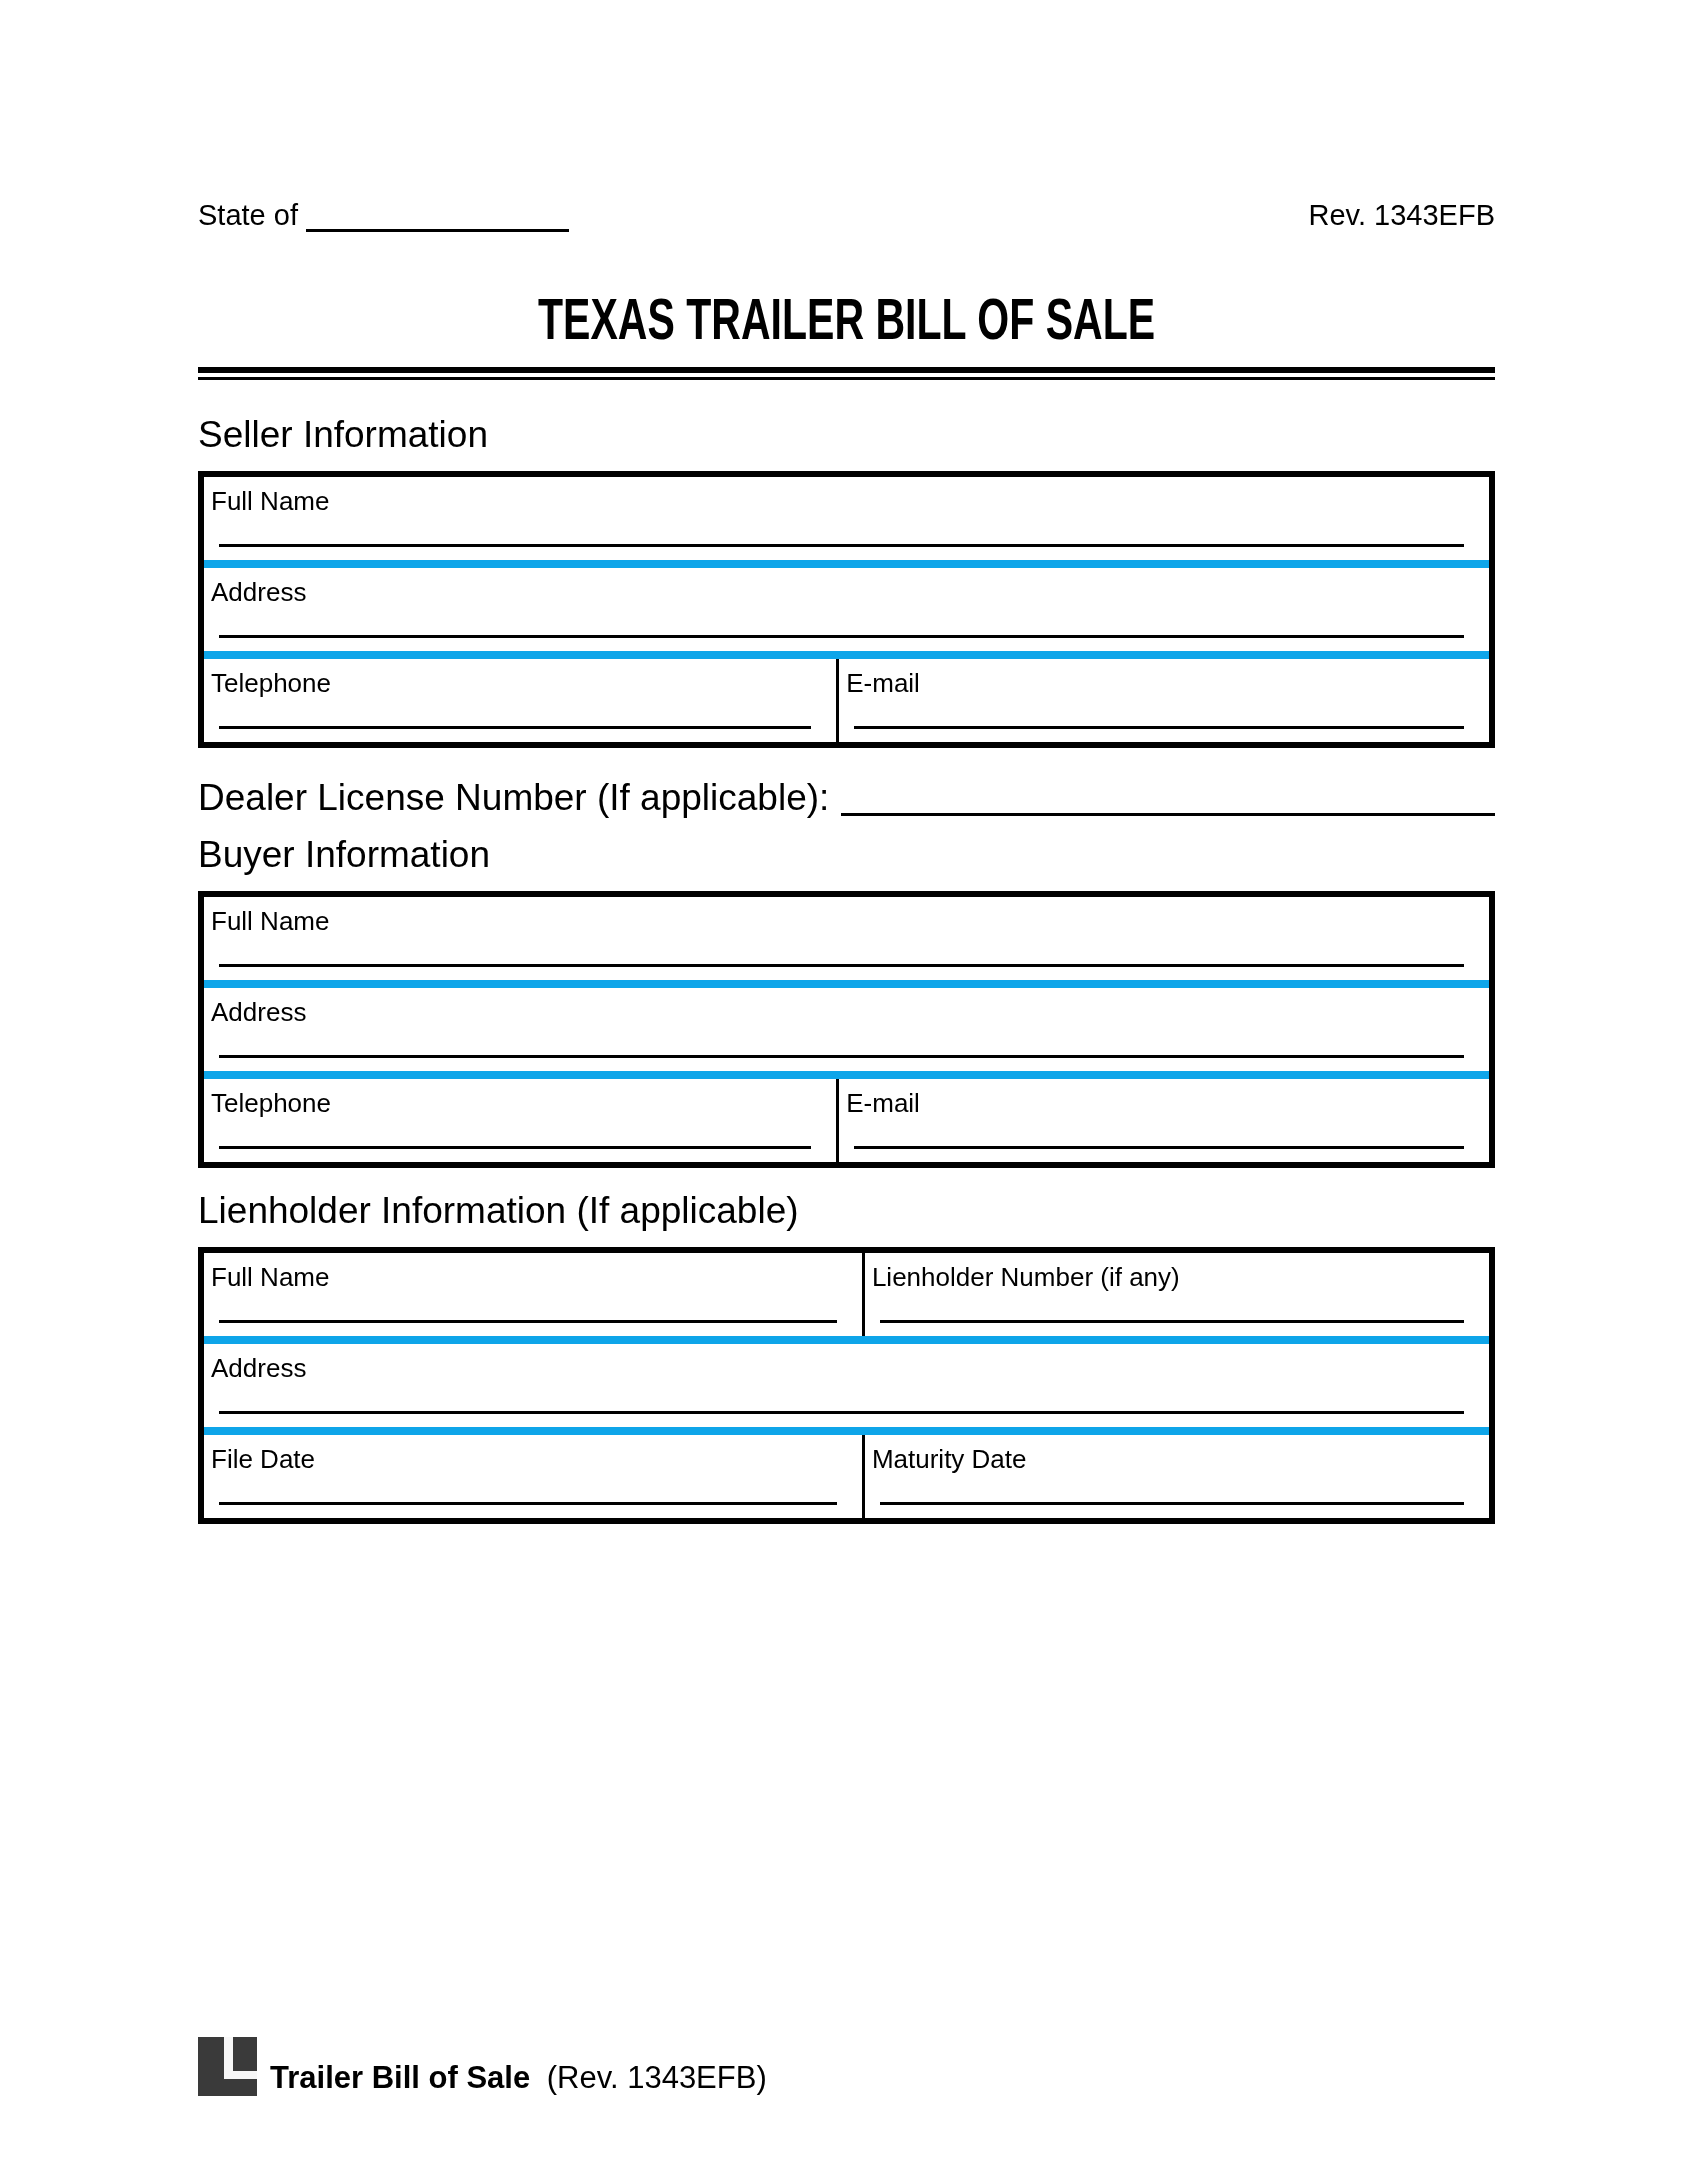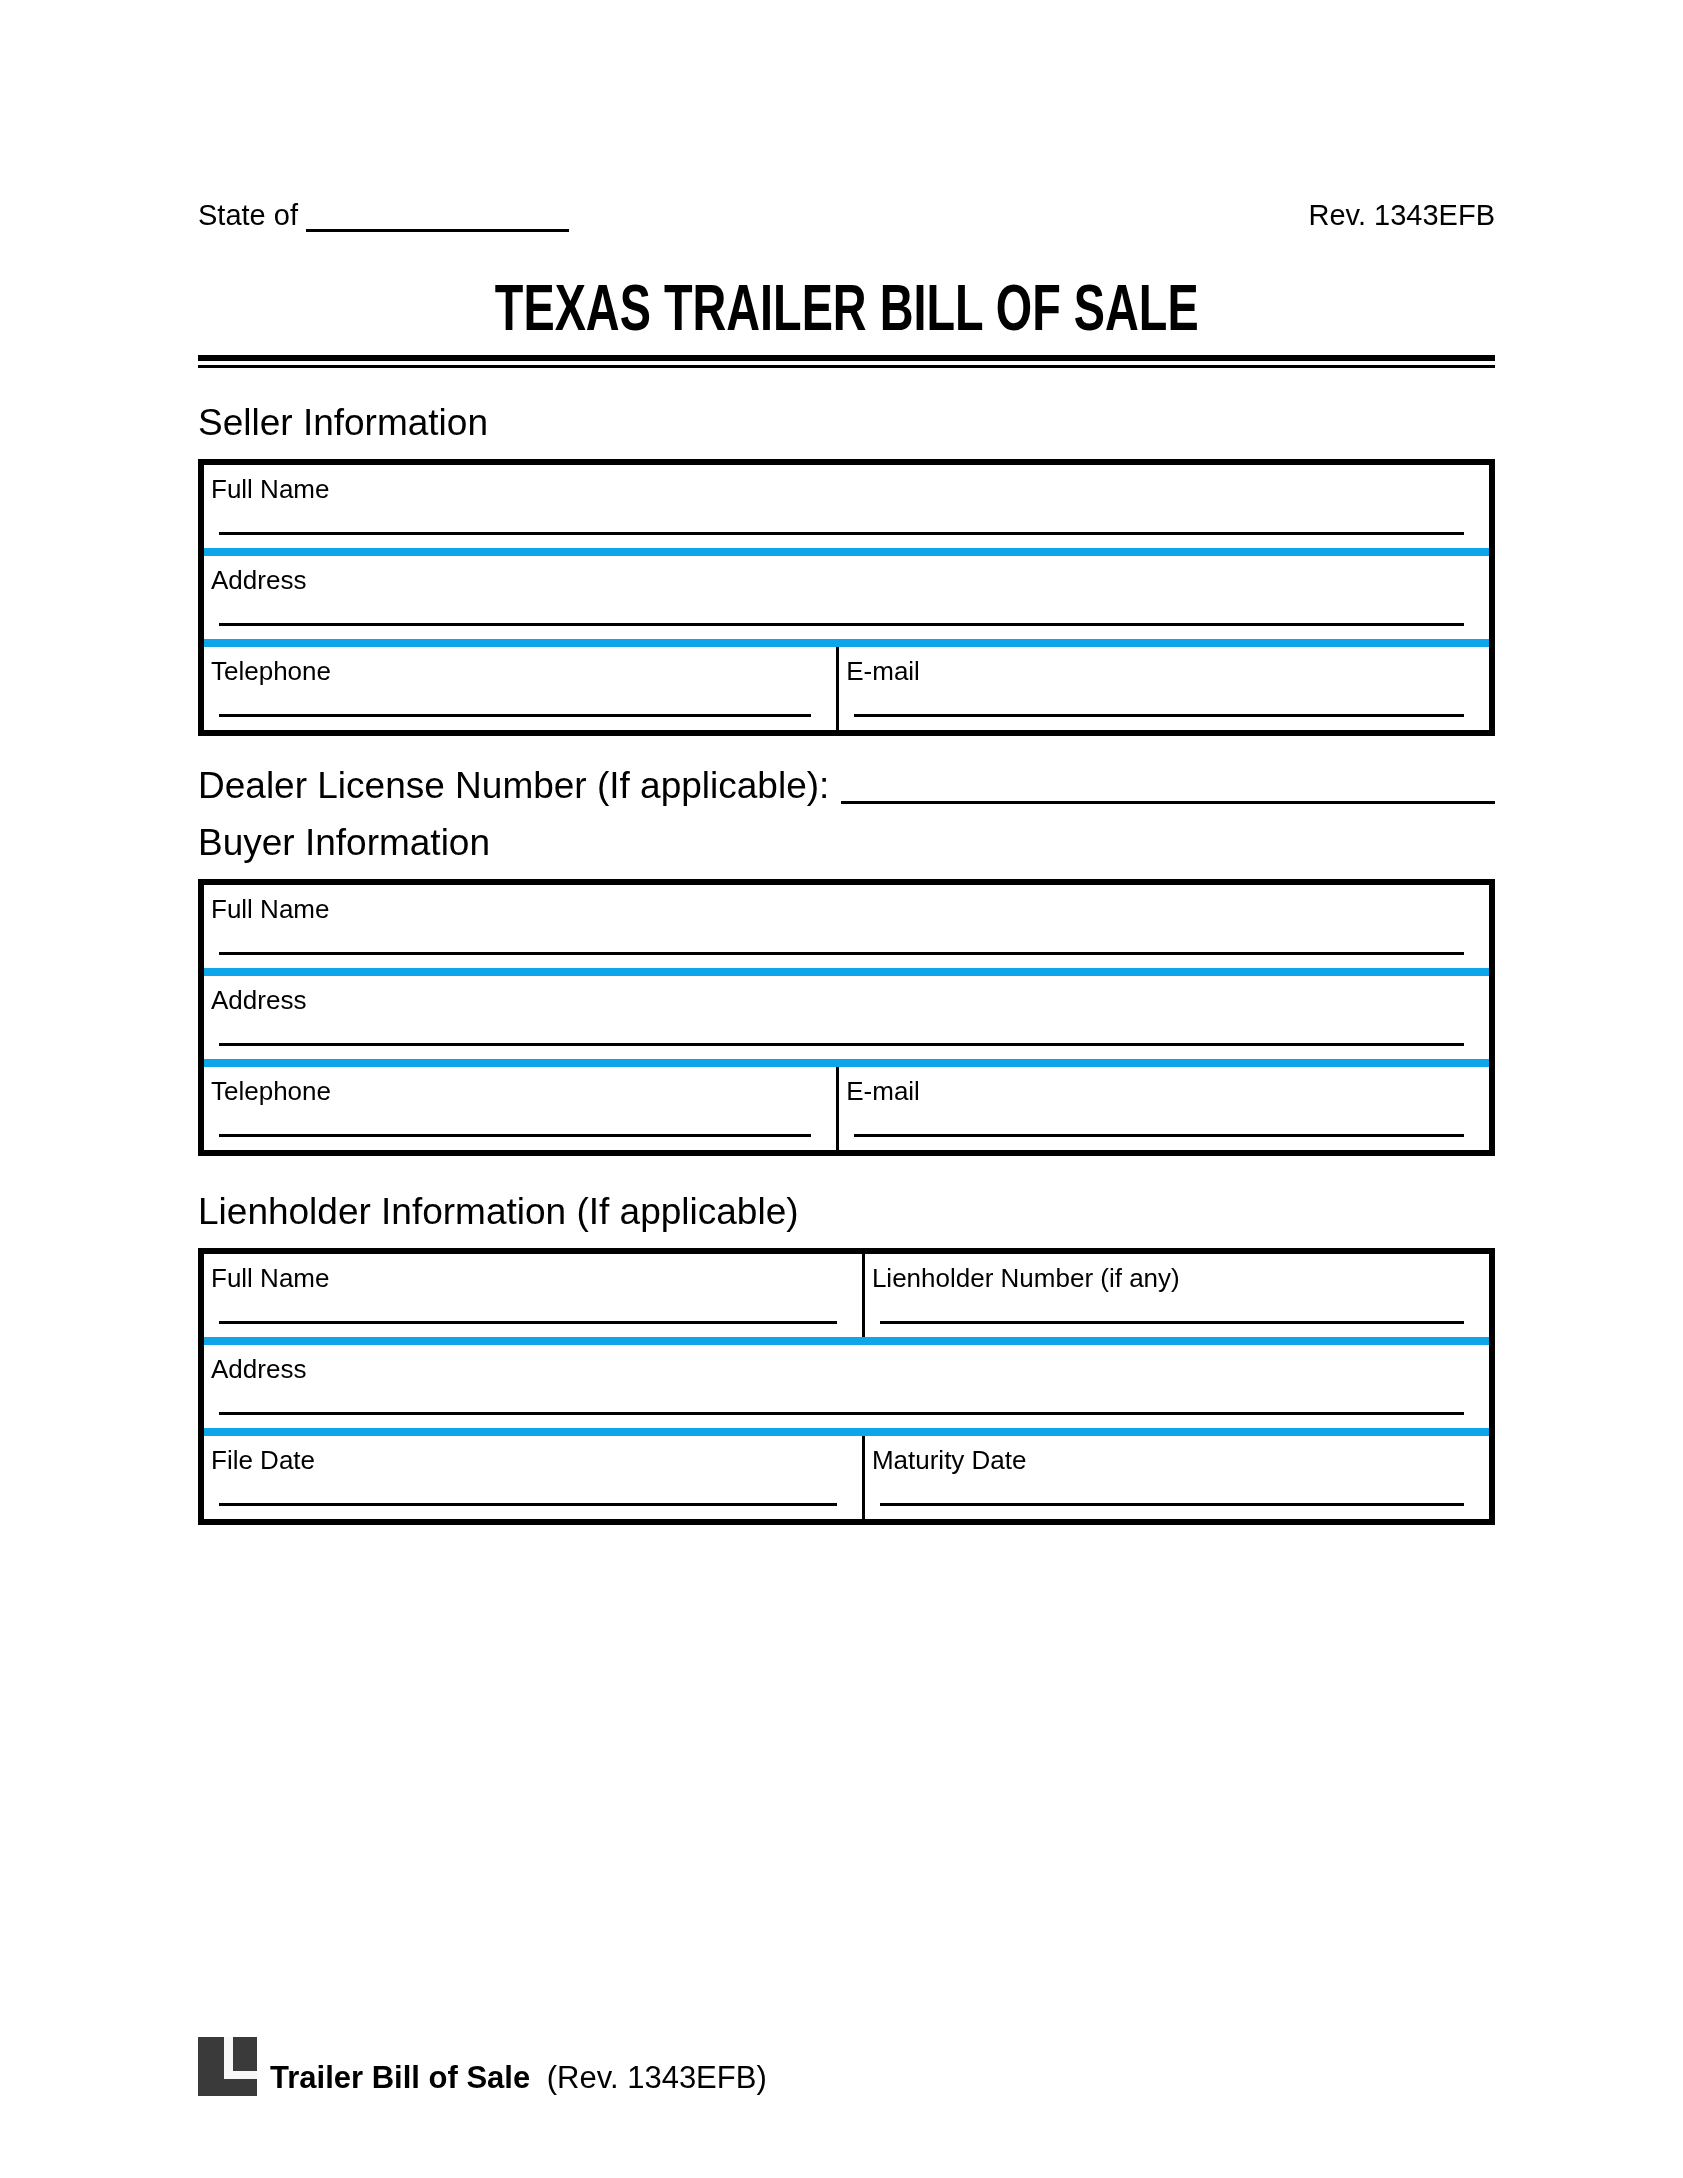--- a/index.html
+++ b/index.html
@@ -30,23 +30,23 @@
   .state-line {
     display: inline-block;
     width: 263px;
     height: 30px;
     margin-left: 8px;
     border-bottom: 3px solid #000;
   }
 
   
   .doc-title {
-    margin-top: 32px;
+    margin-top: 44px;
     text-align: center;
-    font-size: 65px;
+    font-size: 57px;
     line-height: 87px;
     font-weight: bold;
     white-space: nowrap;
   }
   .doc-title > span {
     display: inline-block;
     transform: scaleX(0.72);
     transform-origin: 50% 50%;
   }
   .title-rule {
@@ -57,21 +57,21 @@
   }
 
   
   .section-heading {
     font-size: 37px;
     line-height: 36px;
     font-weight: normal;
   }
   .heading-seller { margin-top: 37px; }
   .heading-buyer { margin-top: 21px; }
-  .heading-lienholder { margin-top: 38px; }
+  .heading-lienholder { margin-top: 25px; }
 
   
   .info-table {
     margin-top: 18px;
     border: 6px solid #000;
   }
   .t-row { display: flex; }
   .t-row + .t-row { border-top: 8px solid #0ea5e9; }
   .cell {
     position: relative;

